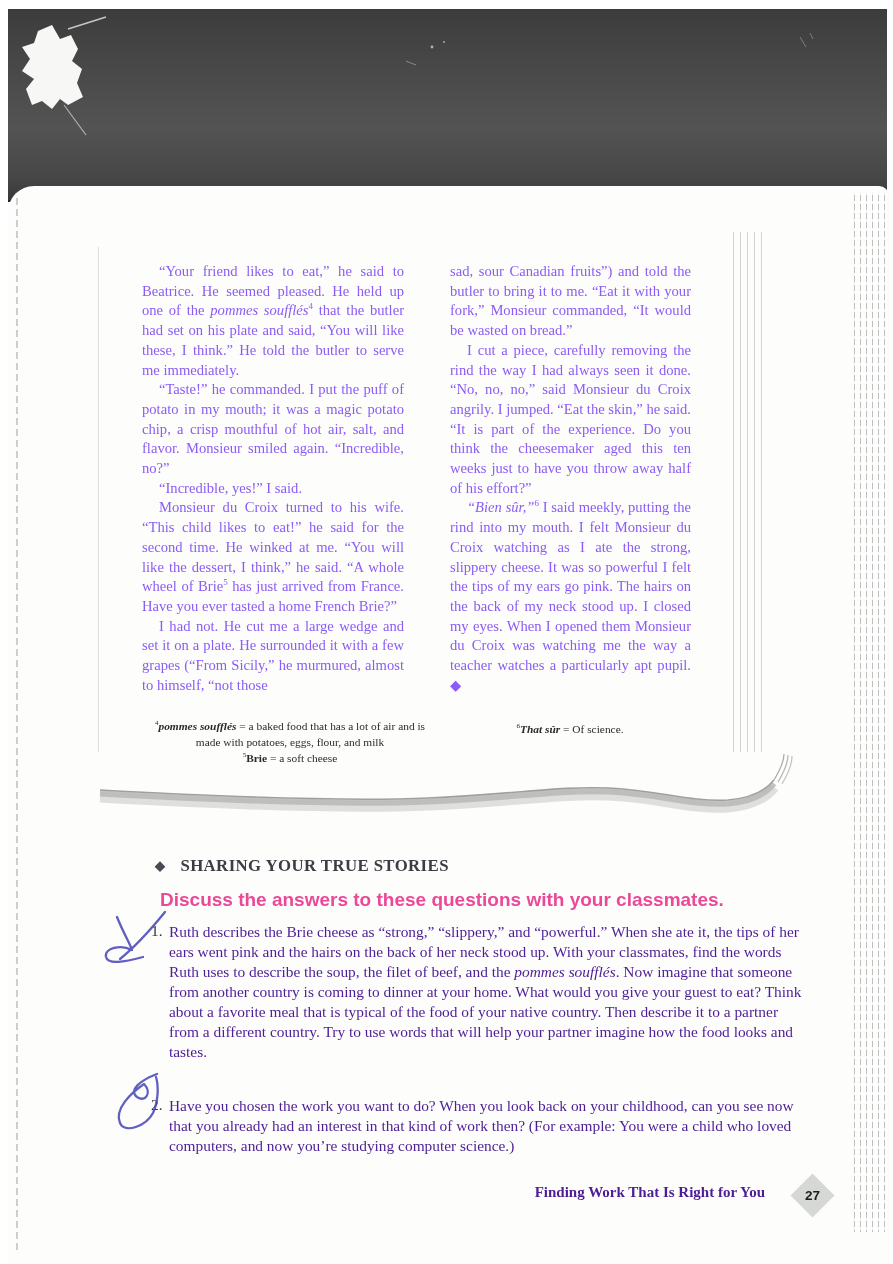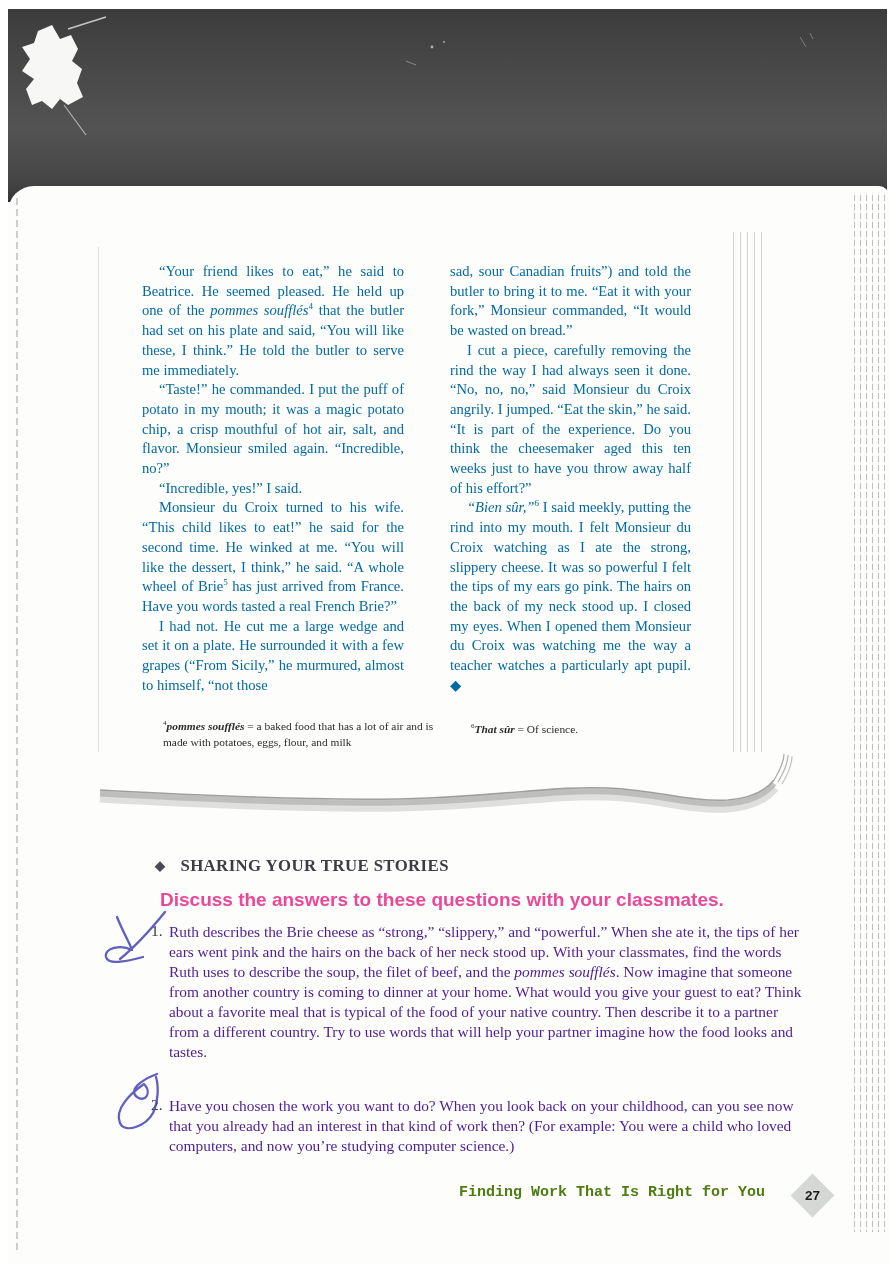--- a/index.html
+++ b/index.html
@@ -43,35 +43,35 @@
   .outer-right-edges{
     position:absolute;left:854px;top:192px;width:32px;height:1040px;
     background:
       repeating-linear-gradient(to bottom,rgba(255,255,255,.8) 0 3px,transparent 3px 9px),
       repeating-linear-gradient(to right,rgba(100,100,100,.4) 0 1px,transparent 1px 6px);
   }
   .wave-svg{position:absolute;left:88px;top:752px;}
   
   .story-col{
     position:absolute;top:262px;
-    font-size:14.6px;line-height:19.7px;color:#0369a1;
+    font-size:14.6px;line-height:19.7px;color:#8b5cf6;
     text-align:justify;
   }
   .col-left{left:142px;width:262px;}
   .col-right{left:450px;width:241px;}
   .para{margin:0;}
   .para.ind{text-indent:17px;}
   .it{font-style:italic;}
   .bd{font-weight:bold;}
   .bi{font-weight:bold;font-style:italic;}
   .sup{font-size:.62em;vertical-align:super;line-height:0;}
   
   .footnote-block{
     position:absolute;color:#2a2a2a;
-    font-size:11.4px;line-height:15.8px;text-align:left;margin-left:21px;
+    font-size:11.4px;line-height:15.8px;text-align:center;
   }
   .fn-left{left:142px;top:719px;width:296px;}
   .fn-right{left:450px;top:722px;width:240px;}
   .footnote-block p{margin:0;}
   
   .activity-heading{
     position:absolute;left:155px;top:856px;
     display:flex;align-items:center;gap:15px;
     font-family:"Liberation Serif", serif;
     font-weight:bold;font-size:16.8px;letter-spacing:.4px;color:#3c3c44;
@@ -91,22 +91,22 @@
     font-size:15.4px;line-height:20px;color:#4c1d95;
     font-family:"Liberation Serif", serif;text-align:left;
   }
   .q1-num{left:151px;top:922px;}
   .q1-text{top:922px;}
   .q2-num{left:151px;top:1096px;}
   .q2-text{top:1096px;font-family:Liberation Serif, serif;}
   
   .footer-title{
     position:absolute;right:128px;top:1184px;
-    font-family:Liberation Mono, monospace;
-    font-size:15px;font-weight:600;color:#4d7c0f;
+    font-family:Liberation Serif, serif;
+    font-size:15px;font-weight:600;color:#4c1d95;
   }
   .page-badge{
     position:absolute;left:797px;top:1180px;width:31px;height:31px;
     background:#d6d8d5;transform:rotate(45deg);
     display:flex;align-items:center;justify-content:center;
   }
   .page-badge span{
     transform:rotate(-45deg);
     font-family:"Liberation Sans", sans-serif;
     font-weight:bold;font-size:13.5px;color:#1e1e1e;
@@ -143,31 +143,32 @@
   <path d="M12,38 C120,44 250,50 340,46 C430,42 470,34 520,36 C570,38 600,50 640,48 C665,46 678,38 686,28" fill="none" stroke="#9f9f9d" stroke-width="1.6"></path>
   <path d="M686,28 C692,18 696,10 696,2" fill="none" stroke="#a8a8a6" stroke-width="1.2"></path>
   <path d="M690,30 C696,20 700,11 700,3" fill="none" stroke="#b4b4b2" stroke-width="1.2"></path>
   <path d="M694,32 C700,22 704,12 704,4" fill="none" stroke="#c2c2c0" stroke-width="1.2"></path>
 </svg>
 
 <div class="story-col col-left">
     <p class="para ind"><span>“Your friend likes to eat,” he said to Beatrice. He seemed pleased. He held up one of the </span><span class="it">pommes soufflés</span><span class="sup">4</span><span> that the butler had set on his plate and said, “You will like these, I think.” He told the butler to serve me immediately.</span></p>
     <p class="para ind"><span>“Taste!” he commanded. I put the puff of potato in my mouth; it was a magic potato chip, a crisp mouthful of hot air, salt, and flavor. Monsieur smiled again. “Incredible, no?”</span></p>
     <p class="para ind"><span>“Incredible, yes!” I said.</span></p>
-    <p class="para ind"><span>Monsieur du Croix turned to his wife. “This child likes to eat!” he said for the second time. He winked at me. “You will like the dessert, I think,” he said. “A whole wheel of Brie</span><span class="sup">5</span><span> has just arrived from France. Have you words tasted a real French Brie?”</span></p>
+    <p class="para ind"><span>Monsieur du Croix turned to his wife. “This child likes to eat!” he said for the second time. He winked at me. “You will like the dessert, I think,” he said. “A whole wheel of Brie</span><span class="sup">5</span><span> has just arrived from France. Have you ever tasted a home French Brie?”</span></p>
     <p class="para ind"><span>I had not. He cut me a large wedge and set it on a plate. He surrounded it with a few grapes (“From Sicily,” he murmured, almost to himself, “not those</span></p>
   </div>
 <div class="story-col col-right">
     <p class="para"><span>sad, sour Canadian fruits”) and told the butler to bring it to me. “Eat it with your fork,” Monsieur commanded, “It would be wasted on bread.”</span></p>
     <p class="para ind"><span>I cut a piece, carefully removing the rind the way I had always seen it done. “No, no, no,” said Monsieur du Croix angrily. I jumped. “Eat the skin,” he said. “It is part of the experience. Do you think the cheesemaker aged this ten weeks just to have you throw away half of his effort?”</span></p>
     <p class="para ind"><span class="it">“Bien sûr,”</span><span class="sup">6</span><span> I said meekly, putting the rind into my mouth. I felt Monsieur du Croix watching as I ate the strong, slippery cheese. It was so powerful I felt the tips of my ears go pink. The hairs on the back of my neck stood up. I closed my eyes. When I opened them Monsieur du Croix was watching me the way a teacher watches a particularly apt pupil. </span><span>◆</span></p>
   </div>
 
 <div class="footnote-block fn-left">
     <p class="para"><span class="sup">4</span><span class="bi">pommes soufflés</span><span> = a baked food that has a lot of air and is made with potatoes, eggs, flour, and milk</span></p>
+    <p class="para"><span class="sup">5</span><span class="bd">Brie</span><span> = a soft cheese</span></p>
   </div>
 <div class="footnote-block fn-right">
     <p class="para"><span class="sup">6</span><span class="bi">That sûr</span><span> = Of science.</span></p>
   </div>
 
 <div class="activity-heading">
   <span class="heading-diamond">◆</span>
   <span>SHARING YOUR TRUE STORIES</span>
 </div>
 <div class="activity-instruction">Discuss the answers to these questions with your classmates.</div>

